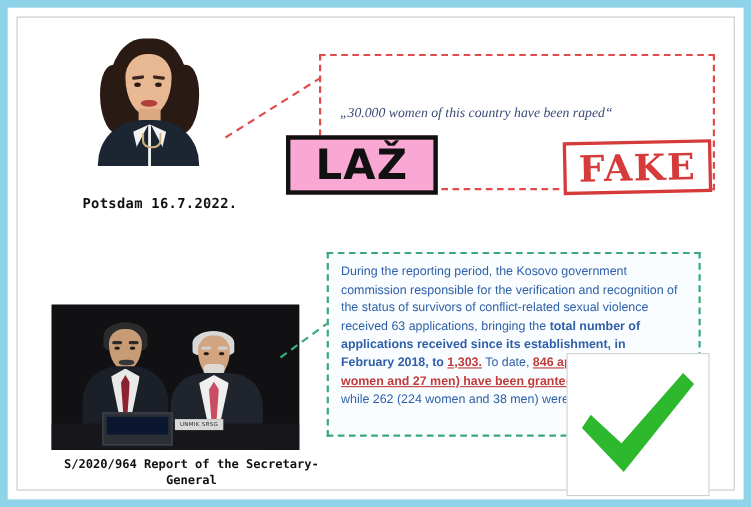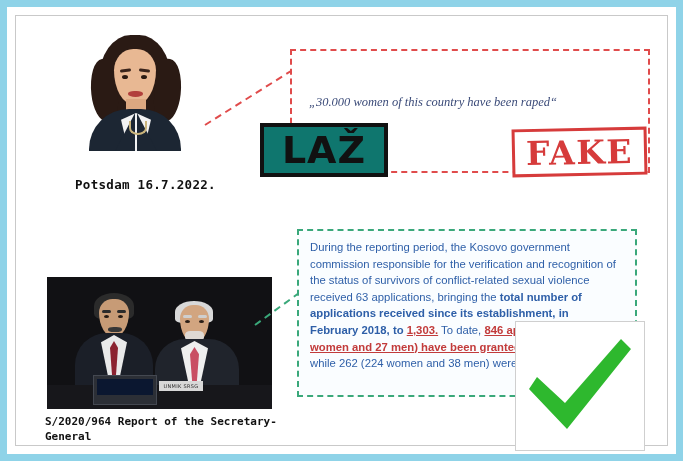--- a/index.html
+++ b/index.html
@@ -210,24 +210,24 @@
     width: 92px;
     height: 62px;
     pointer-events: none;
   }
 
   
   #laz-stamp {
     position: absolute;
     left: 253px;
     top: 116px;
-    width: 128px;
+    width: 138px;
     height: 54px;
     border: 4px solid #111111;
-    background: #0f766e;
+    background: #f9a8d4;
     box-sizing: border-box;
     display: flex;
     align-items: center;
     justify-content: center;
     text-align: center;
   }
   #laz-text {
     font-family: "DejaVu Sans", sans-serif;
     font-size: 38px;
     font-weight: bold;
@@ -463,20 +463,21 @@
     font-size: 5px;
     color: #2a2a2a;
     letter-spacing: 0.3px;
   }
 
   #bottom-caption {
     position: absolute;
     left: 38px;
     top: 408px;
     width: 258px;
+    text-align: center;
     font-family: "DejaVu Sans Mono", monospace;
     font-size: 11px;
     font-weight: bold;
     color: #111111;
     line-height: 1.35;
   }
 
   
   #report-box {
     position: absolute;

